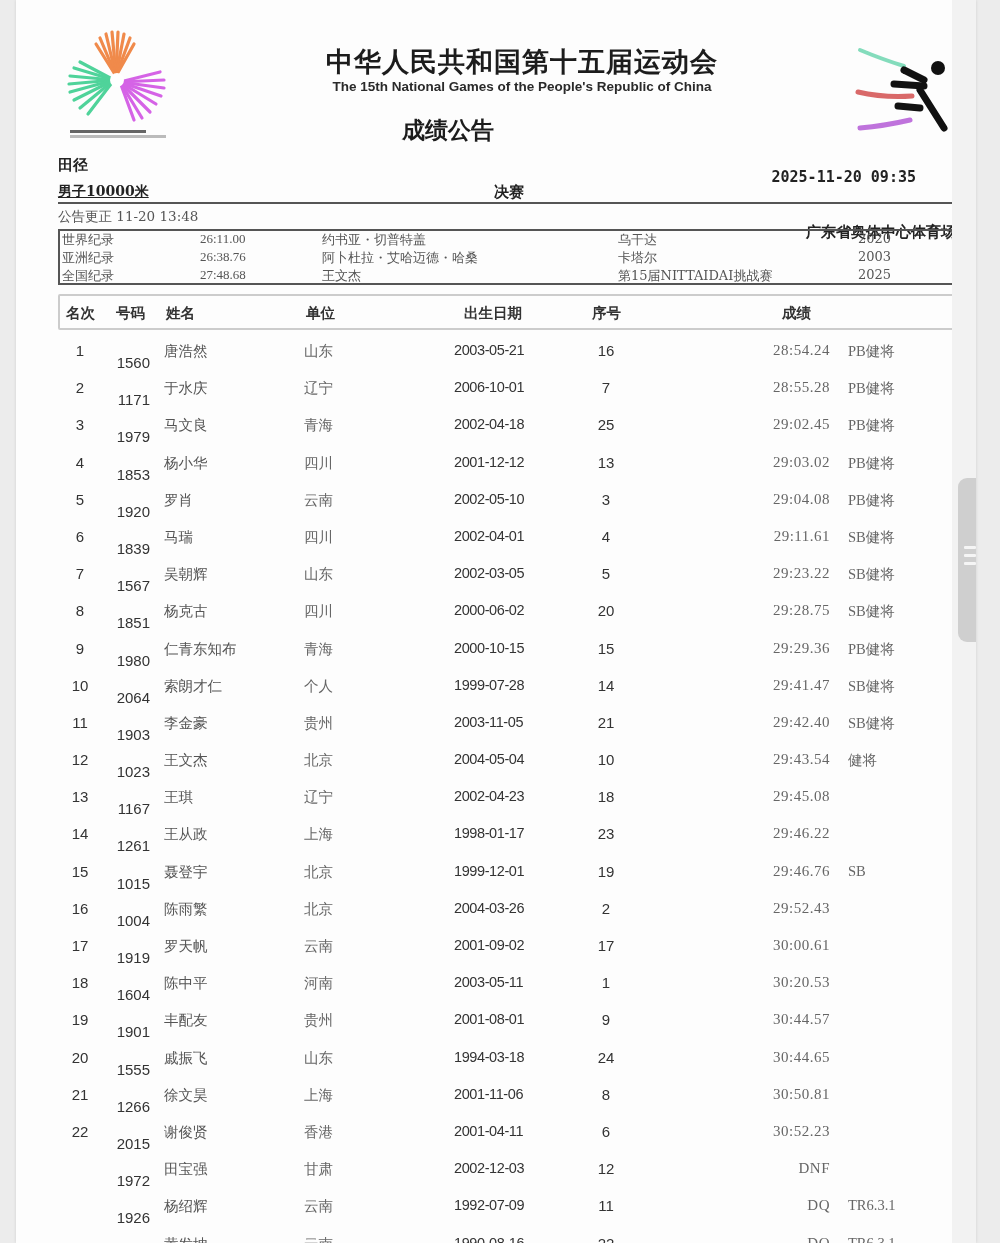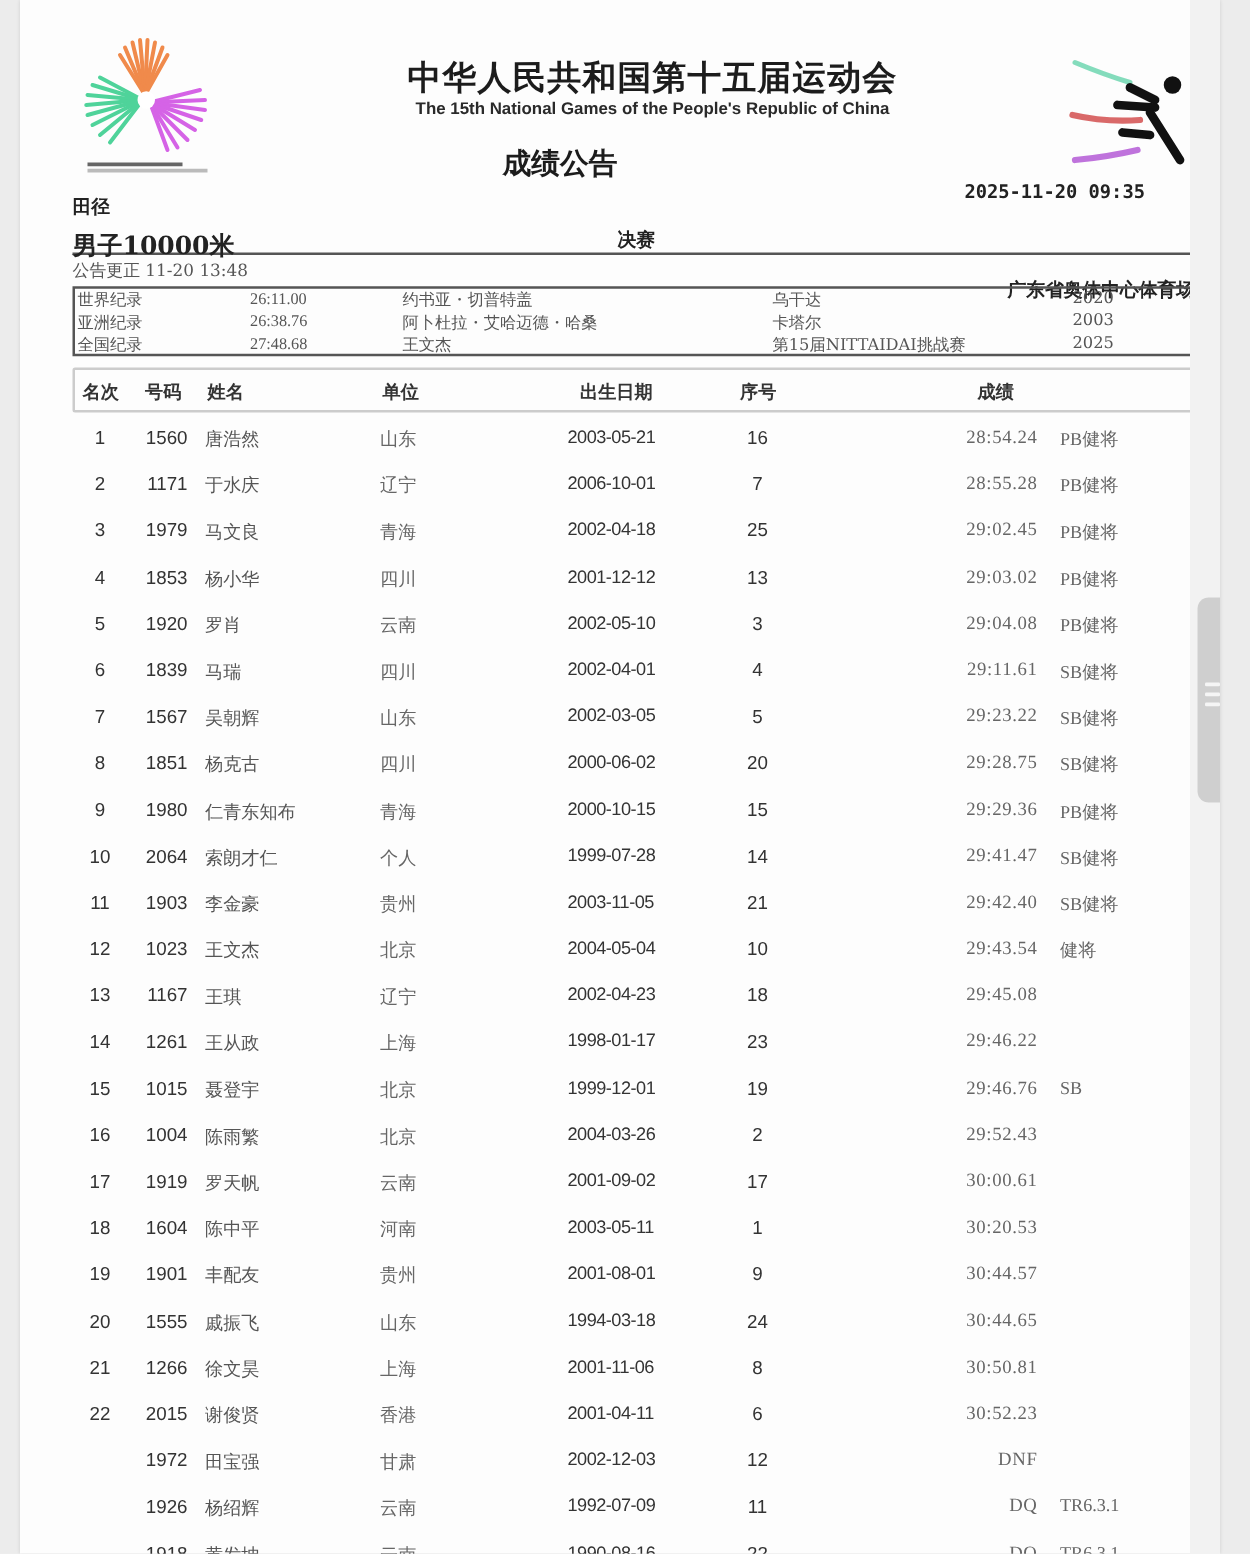--- a/index.html
+++ b/index.html
@@ -38,26 +38,26 @@
     position: absolute; left: 286px; top: 79px; width: 440px; text-align: center;
     font-family: "Liberation Sans", sans-serif; font-weight: bold; font-size: 13.5px; color: #2a2a2a;
   }
   .title-doc {
     position: absolute; left: 386px; top: 115px; width: 240px; text-align: left;
     font-family: "DejaVu Sans", sans-serif; font-weight: bold; font-size: 23px; color: #1c1c1c;
   }
 
   .meta { position: absolute; font-weight: bold; font-size: 15px; color: #222; }
   .discipline { left: 42px; top: 156px; }
-  .datetime { right: 60px; top: 144px; font-family: "DejaVu Sans Mono", monospace; font-size: 15px; text-align: right; }
+  .datetime { right: 60px; top: 168px; font-family: "DejaVu Sans Mono", monospace; font-size: 15px; text-align: right; }
   .event-line {
     position: absolute; left: 42px; top: 182px; width: 898px; height: 22px;
     border-bottom: 2px solid #555;
   }
-  .event-line .ev { position: absolute; left: 0; top: 1px; font-weight: bold; font-size: 20px; }
+  .event-line .ev { position: absolute; left: 0; top: 1px; font-weight: bold; font-size: 14px; text-decoration: underline; }
   .event-line .round { position: absolute; left: 436px; top: 1px; font-weight: bold; font-size: 15px; font-family: "DejaVu Sans", sans-serif; }
   .event-line .venue { position: absolute; right: 0; top: 1px; font-weight: bold; font-size: 15px; font-family: "DejaVu Sans", sans-serif; margin-top: 40px; }
 
   .correction { position: absolute; left: 42px; top: 208px; font-size: 13.5px; color: #555; }
 
   .records {
     position: absolute; left: 42px; top: 229px; width: 902px; height: 56px;
     border: 2px solid #555;
   }
   .rec-row { position: absolute; left: 0; width: 100%; height: 18px; font-size: 13px; color: #555; }
@@ -73,21 +73,21 @@
     border: 2px solid #ccc; border-radius: 2px; text-align: center;
   }
   .col-header span {
     position: absolute; top: 8px; font-family: "DejaVu Sans", sans-serif; font-weight: bold; font-size: 14.5px; color: #333;
   }
 
   .results { position: absolute; left: 42px; top: 336px; width: 902px; }
   .row { position: relative; height: 37.2px; }
   .row span { position: absolute; top: 6px; white-space: nowrap; }
   .c-rank { left: 0; width: 44px; text-align: center; font-family: "Liberation Sans", sans-serif; font-size: 15px; color: #333; }
-  .c-bib { left: 52px; width: 40px; text-align: right; font-family: "Liberation Sans", sans-serif; font-size: 15px; color: #333; }
+  .c-bib { left: 52px; width: 40px; text-align: right; font-family: "Liberation Sans", sans-serif; font-size: 15px; color: #333; margin-top: 12px; }
   .c-name { left: 106px; font-size: 14.5px; color: #555; }
   .c-team { left: 246px; font-size: 14.5px; color: #666; }
   .c-dob { left: 396px; font-family: "Liberation Sans", sans-serif; font-size: 14.5px; color: #333; letter-spacing: -0.4px; }
   .c-lane { left: 532px; width: 32px; text-align: center; font-family: "Liberation Sans", sans-serif; font-size: 15px; color: #333; }
   .c-result { left: 640px; width: 132px; text-align: right; font-family: "Liberation Serif", serif; font-size: 15px; color: #666; letter-spacing: 0.5px; }
   .c-note { left: 790px; font-family: "Liberation Serif", serif; font-size: 14.5px; color: #666; }
 </style>
 </head>
 <body>
 

